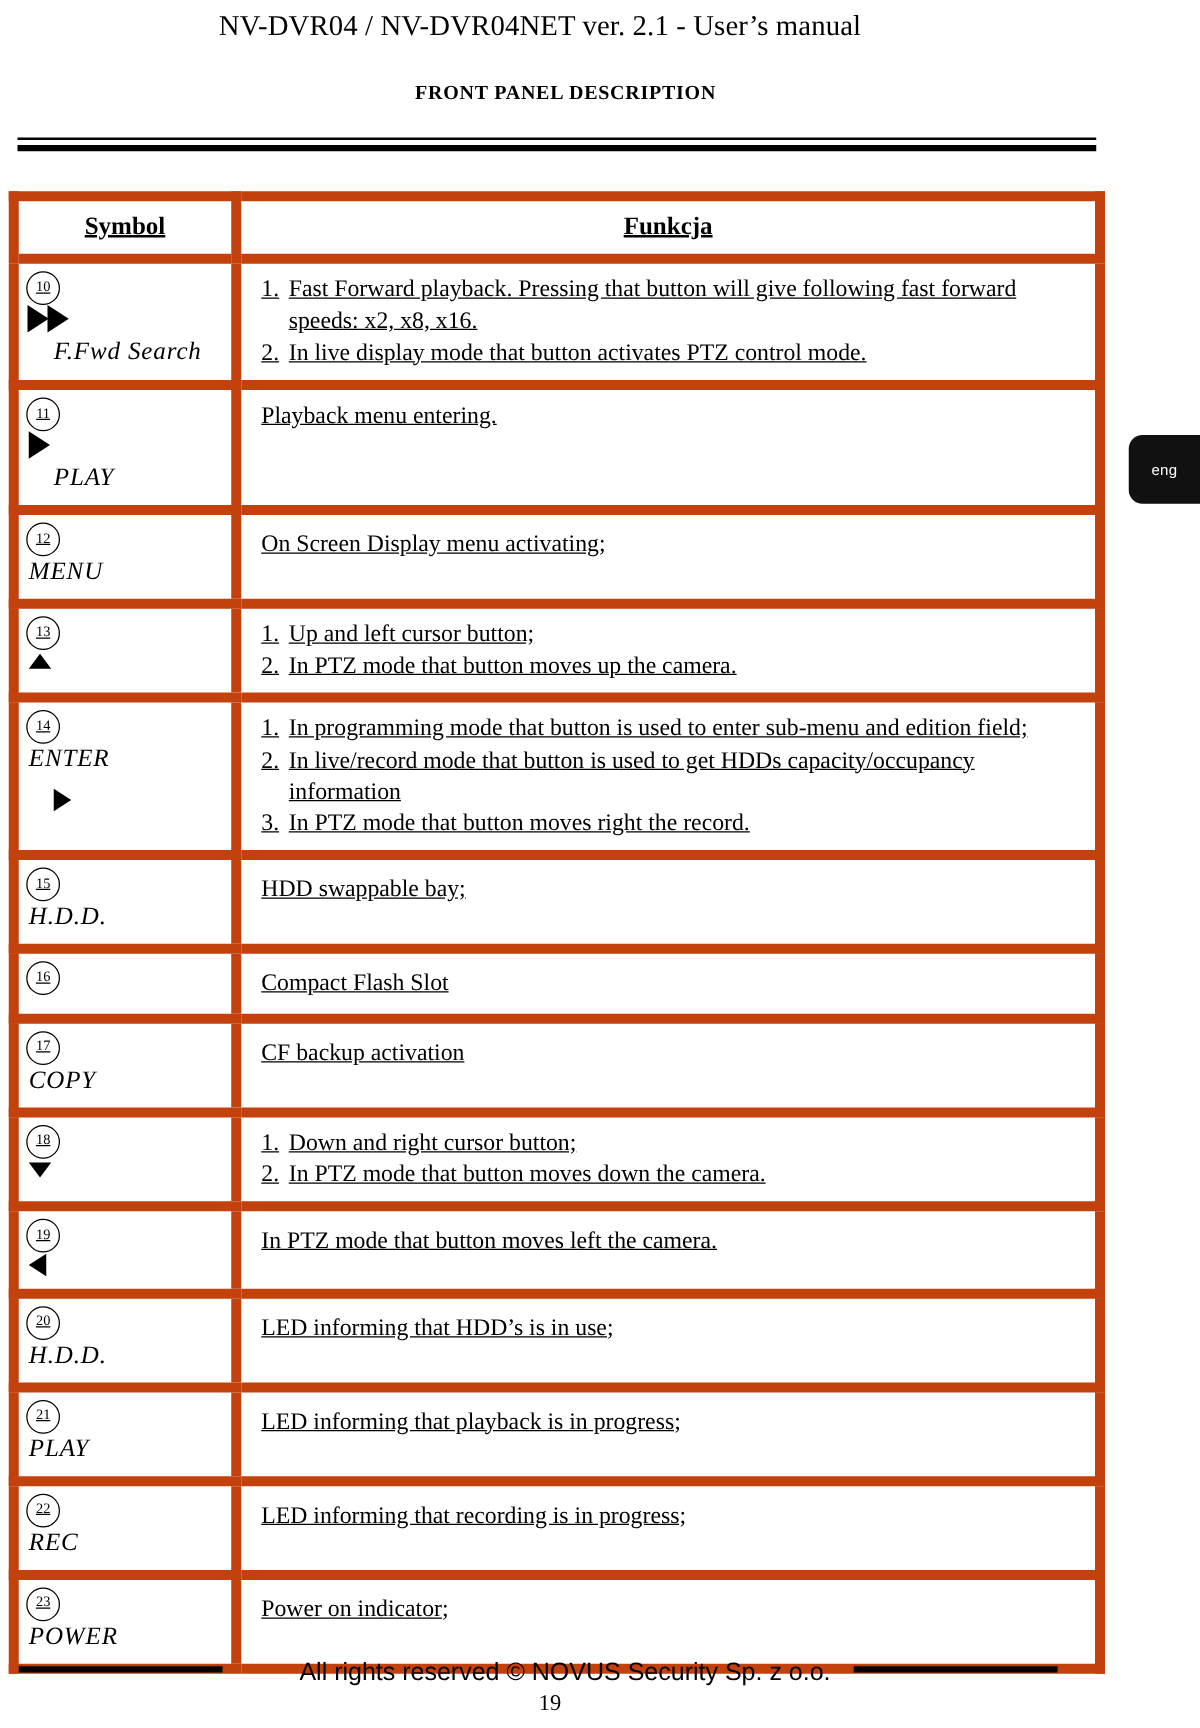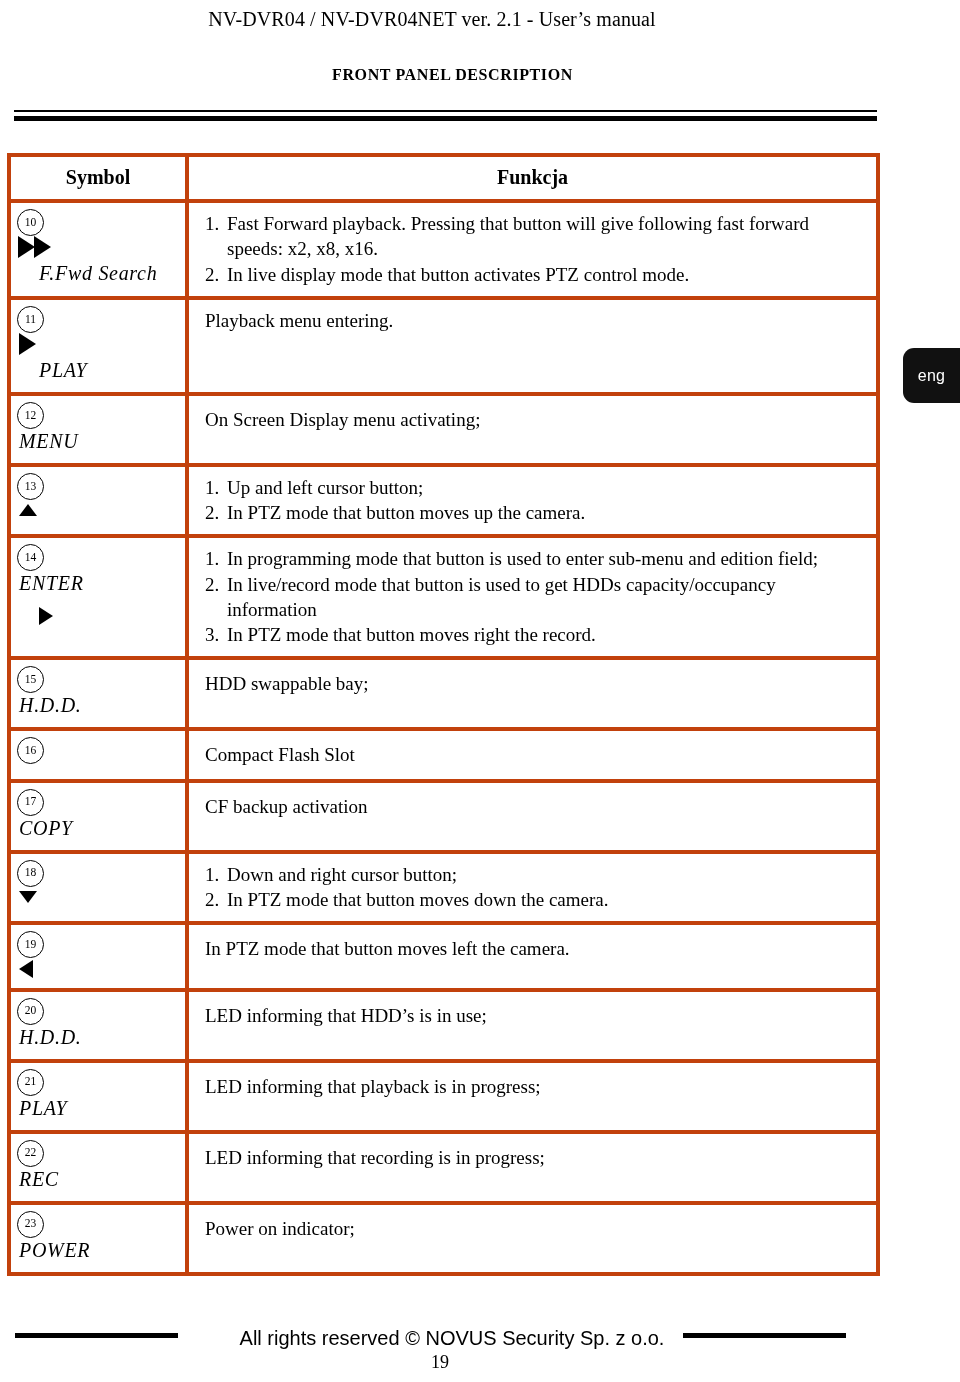--- a/index.html
+++ b/index.html
@@ -18,21 +18,21 @@
     overflow: hidden;
   }
 
   
   .page-header {
     position: absolute;
     left: 0;
     top: 8px;
     width: 864px;
     text-align: center;
-    font-size: 20px;
+    font-size: 23px;
     letter-spacing: 0.1px;
     white-space: nowrap;
   }
 
   
   .section-title {
     position: absolute;
     left: 0;
     top: 66px;
     width: 905px;
@@ -69,43 +69,44 @@
   .lang-tab {
     position: absolute;
     left: 903px;
     top: 348px;
     width: 57px;
     height: 55px;
     background: #111111;
     border-radius: 11px 0 0 11px;
     color: #ffffff;
     font-family: "Liberation Sans", "DejaVu Sans", sans-serif;
-    font-size: 16px;
+    font-size: 12px;
     display: flex;
     align-items: center;
     justify-content: center;
     letter-spacing: 0.2px;
   }
 
   
   .panel-table {
     position: absolute;
     left: 7px;
     top: 153px;
     width: 869px;
     border-collapse: collapse;
     table-layout: fixed;
   }
   .panel-table col.c-sym { width: 178px; }
   .panel-table col.c-fun { width: 691px; }
 
   .panel-table td, .panel-table th {
-    border: 4px solid #c2410c;
+    border: 8px solid #c2410c;
     vertical-align: top;
     padding: 0;
+    text-decoration: underline;
   }
   .panel-table th {
     text-align: center;
     font-size: 20px;
     font-weight: bold;
     padding: 9px 0 10px 0;
     border-bottom-width: 3px;
   }
   .panel-table td.sym-cell {
     border-right-width: 3px;

